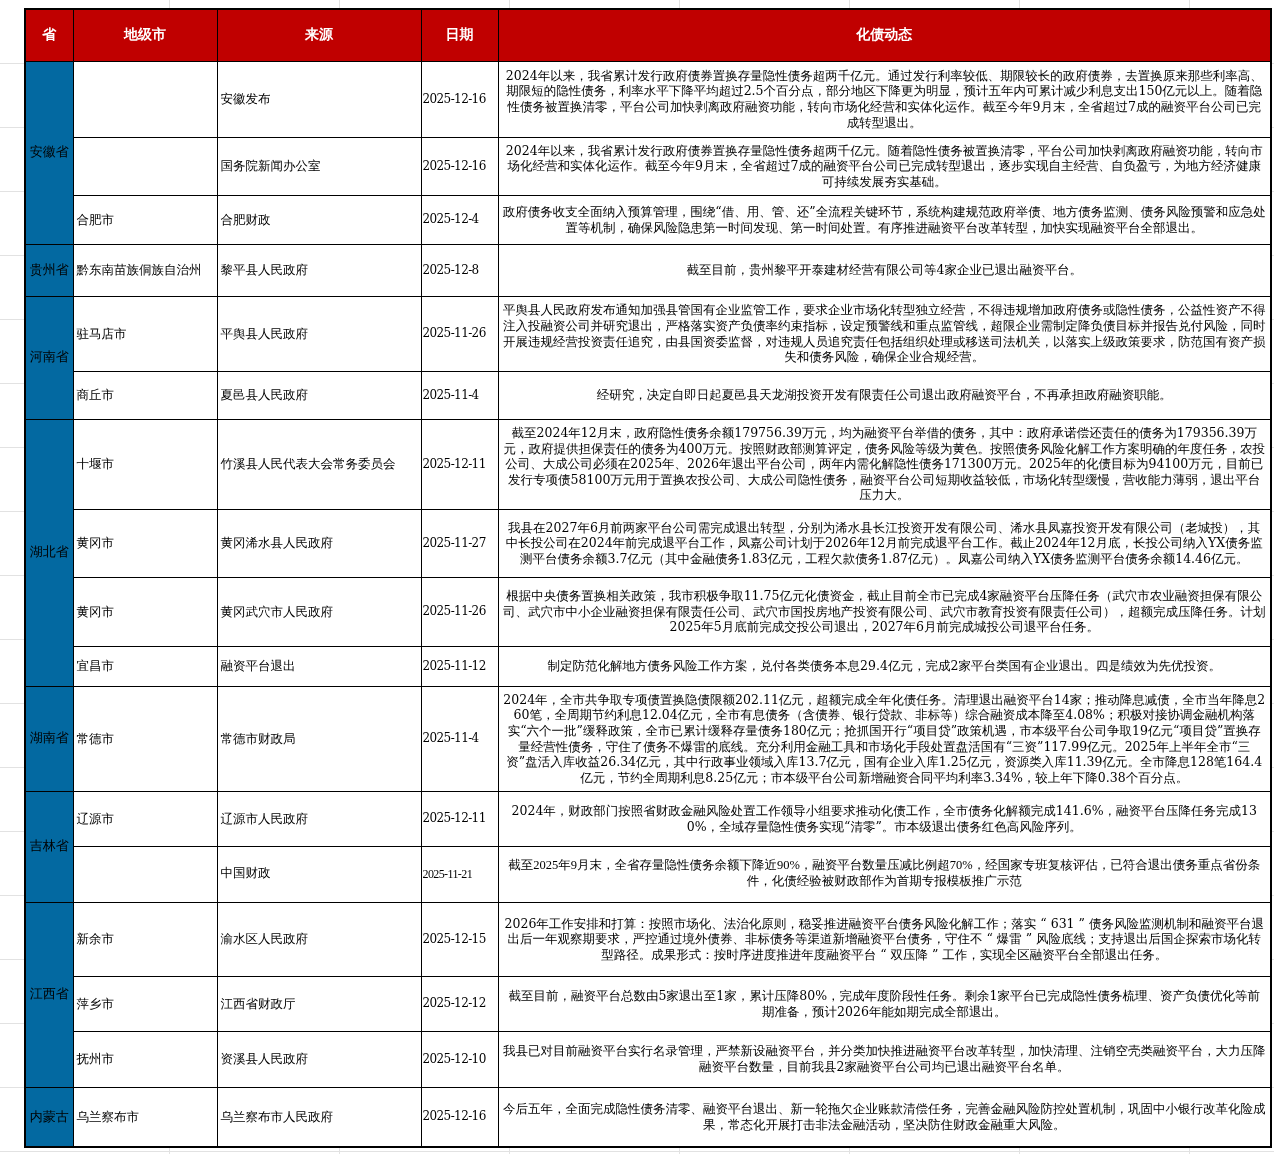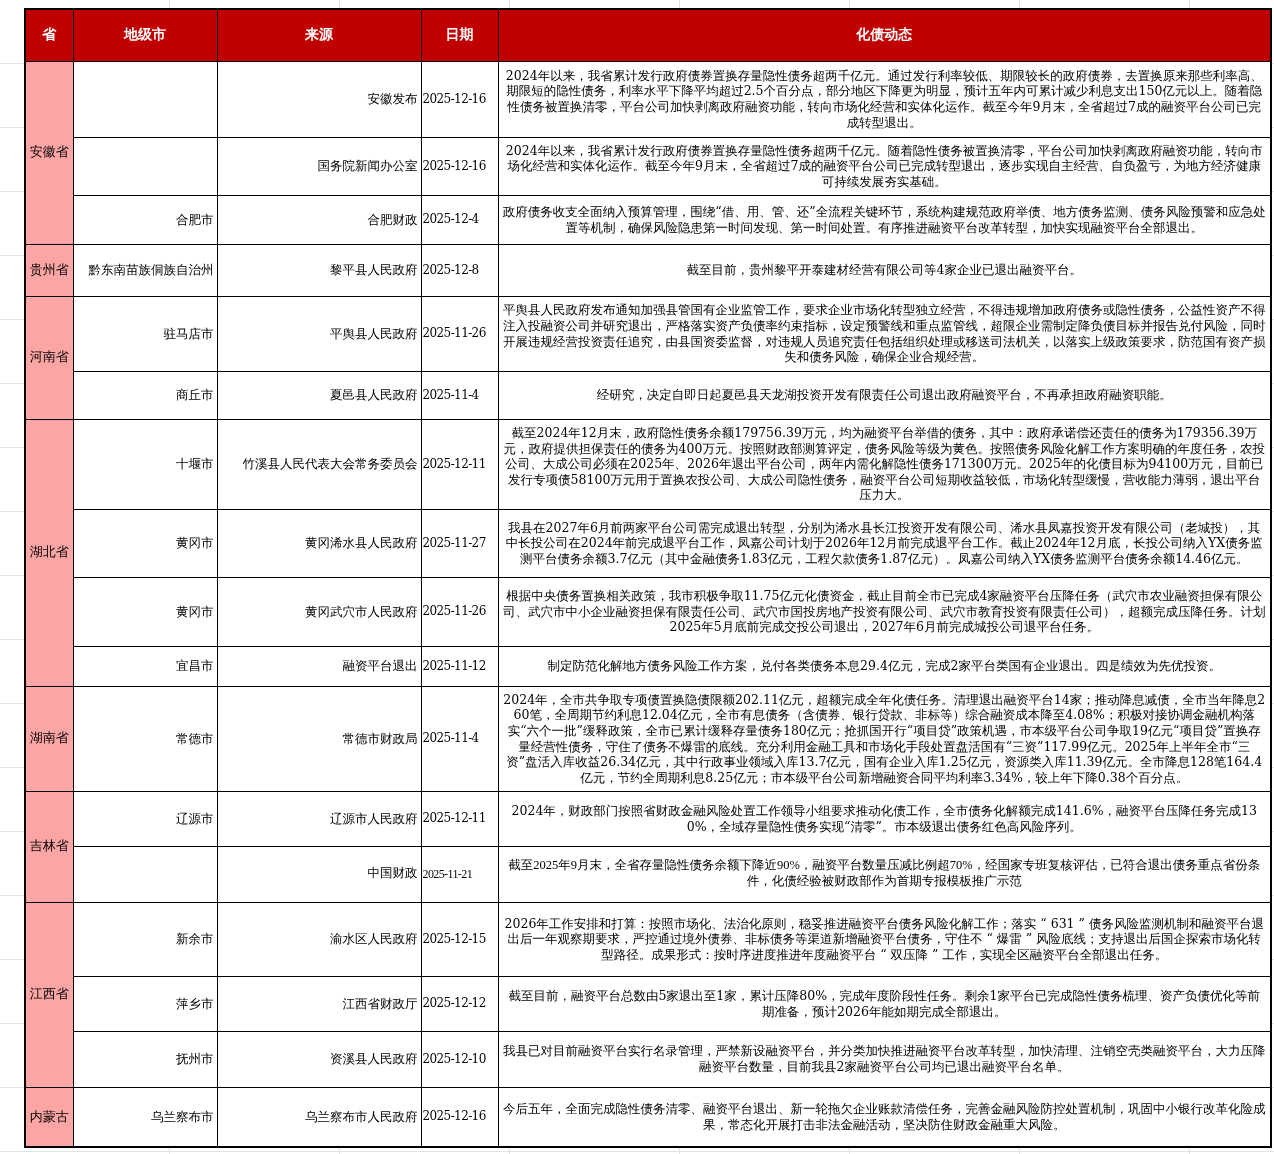--- a/index.html
+++ b/index.html
@@ -36,26 +36,26 @@
   th {
     background: #c00000;
     color: #ffffff;
     font-weight: bold;
     font-size: 14px;
     text-align: center;
     font-family: "DejaVu Sans", "Liberation Sans", sans-serif;
   }
   td { background: #ffffff; font-size: 12.5px; line-height: 1.25; }
   td.province {
-    background: #fca5a5;
+    background: #0369a1;
     text-align: center;
     font-size: 13px;
     padding: 2px;
   }
-  td.city, td.source { text-align: right; padding: 2px 3px; }
+  td.city, td.source { text-align: left; padding: 2px 3px; }
   td.date {
     text-align: left;
     font-size: 12px;
     letter-spacing: -0.6px;
     white-space: nowrap;
     padding: 0 1px;
   }
   td.content { text-align: center; padding: 2px 4px; }
 </style>
 </head>

